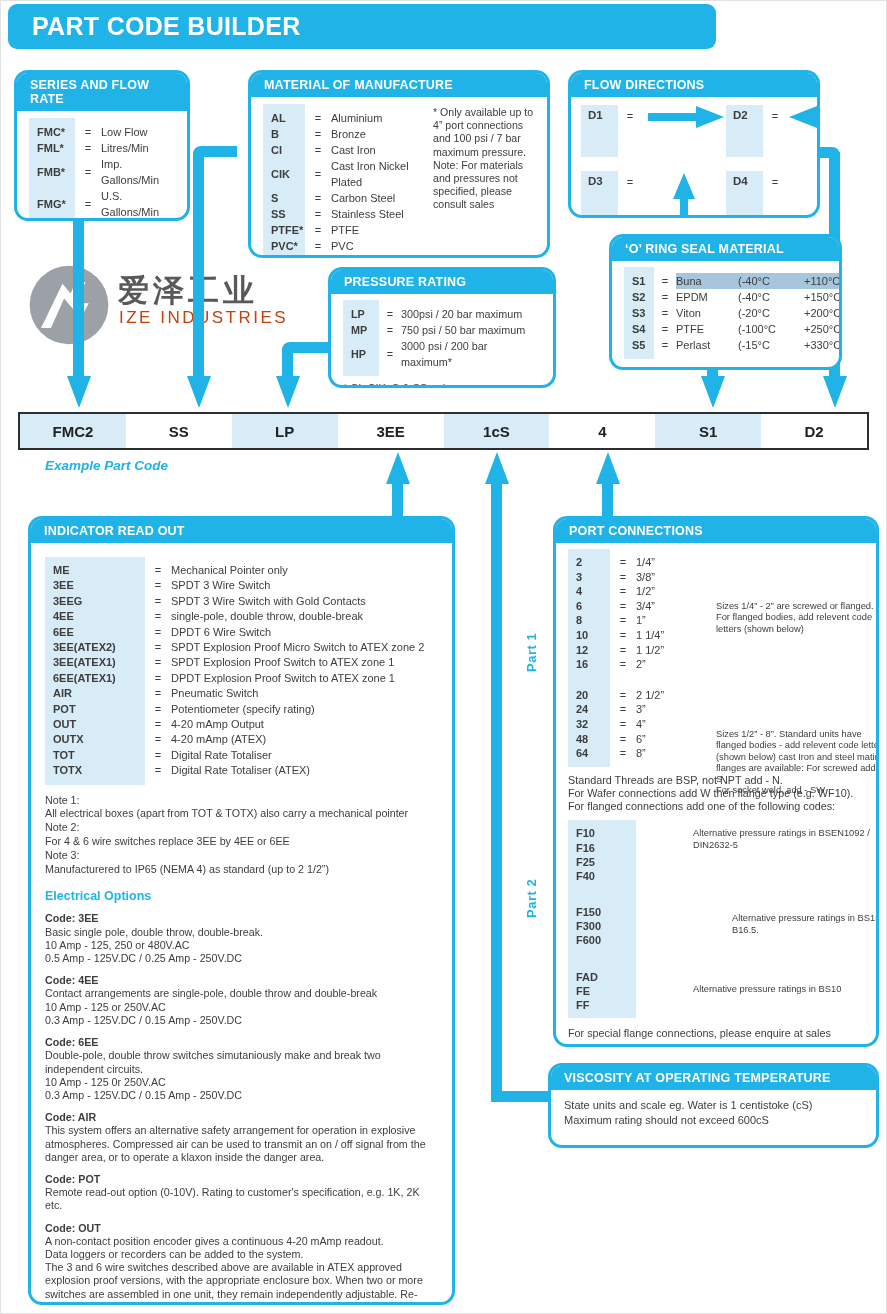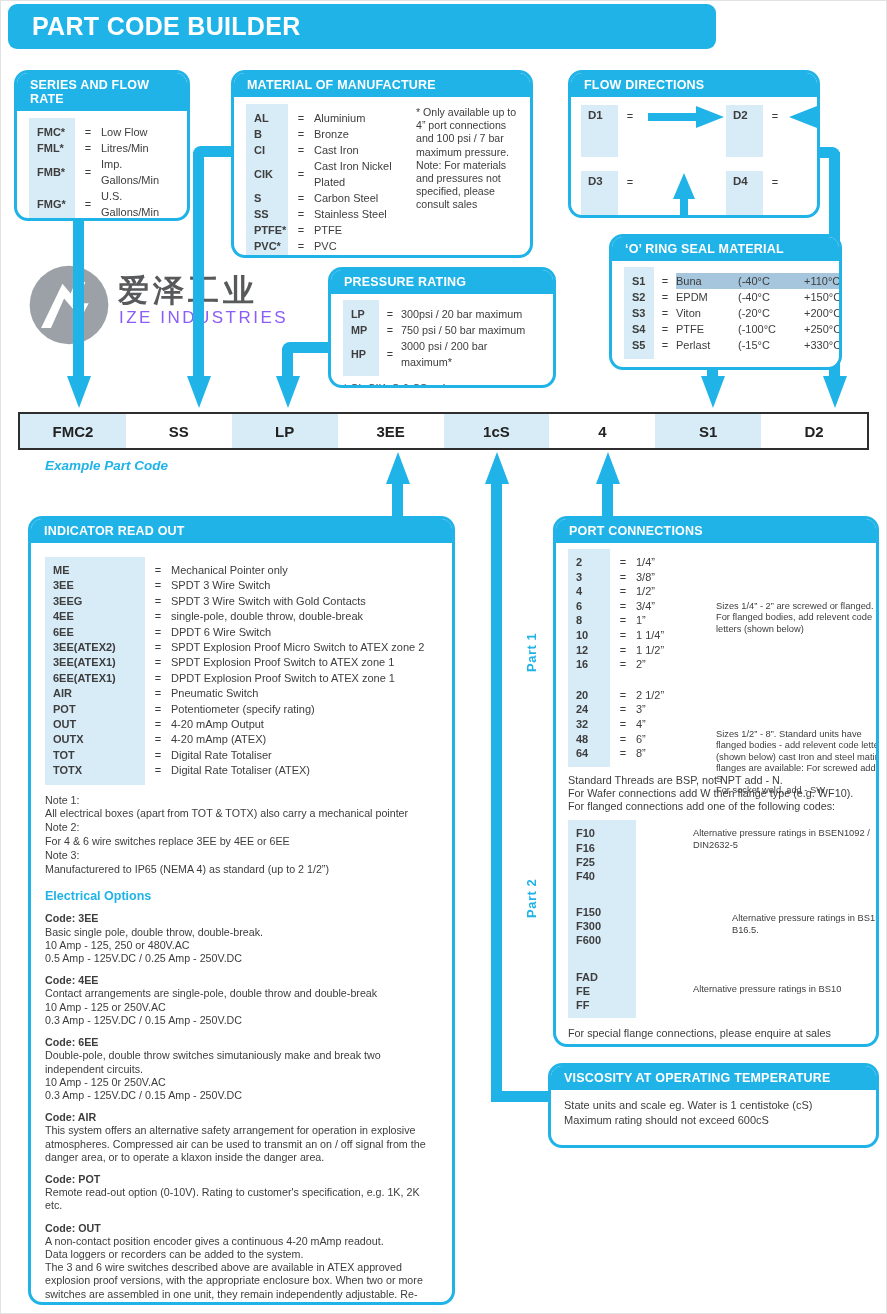--- a/index.html
+++ b/index.html
@@ -57,21 +57,21 @@
   .arr-down{position:absolute;width:0;height:0;border-left:12px solid transparent;border-right:12px solid transparent;
             border-top:32px solid var(--cyan);z-index:5;}
   .arr-up{position:absolute;width:0;height:0;border-left:12px solid transparent;border-right:12px solid transparent;
           border-bottom:32px solid var(--cyan);z-index:5;}
   .rtl{border-top-left-radius:8px;}
   .rtr{border-top-right-radius:8px;}
   .rbl{border-bottom-left-radius:8px;}
   
   .logo{position:absolute;left:28px;top:264px;z-index:2;}
   .logo-zh{position:absolute;left:118px;top:270px;font-size:31px;font-weight:bold;color:#58595b;letter-spacing:4px;z-index:2;}
-  .logo-en{position:absolute;left:119px;top:308px;font-size:17px;color:#8b5cf6;letter-spacing:2.5px;z-index:2;}
+  .logo-en{position:absolute;left:119px;top:308px;font-size:17px;color:#c2410c;letter-spacing:2.5px;z-index:2;}
   
   .ind-row{line-height:15.4px;}
   .notes{margin-top:9px;font-size:10.7px;line-height:13.8px;}
   .note-row{display:flex;flex-direction:column;}
   .note-lab{width:100px;flex:0 0 auto;}
   .note-txt{flex:1;}
   .eo-head{color:var(--cyan);font-weight:bold;font-size:12.5px;margin:13px 0 9px 0;}
   .eo-sec{margin-bottom:9px;font-size:10.7px;line-height:13.2px;}
   .eo-title{font-weight:bold;}
   
@@ -128,21 +128,21 @@
         </div>
       <div class="lrow">
           <span class="lcode w46">FMM*</span>
           <span class="leq">=</span>
           <span class="lval">m³/Hour</span>
         </div>
 
     </div>
   </div>
 
-  <div class="box" style="left:231px;top:70px;width:302px;height:188px;">
+  <div class="box" style="left:248px;top:70px;width:302px;height:188px;">
     <div class="box-h">MATERIAL OF MANUFACTURE</div>
     <div class="box-c mat-wrap">
       <div style="flex:1;">
         <div class="lrow sp6">
             <span class="lcode w42"></span>
           </div>
         <div class="lrow">
             <span class="lcode w42">AL</span>
             <span class="leq">=</span>
             <span class="lval">Aluminium</span>

